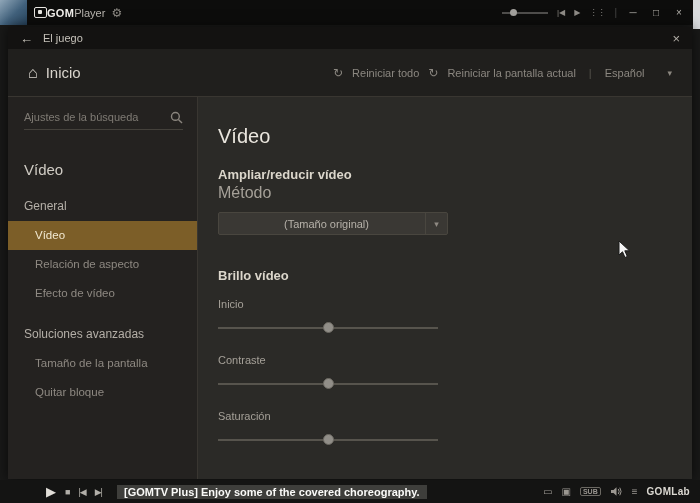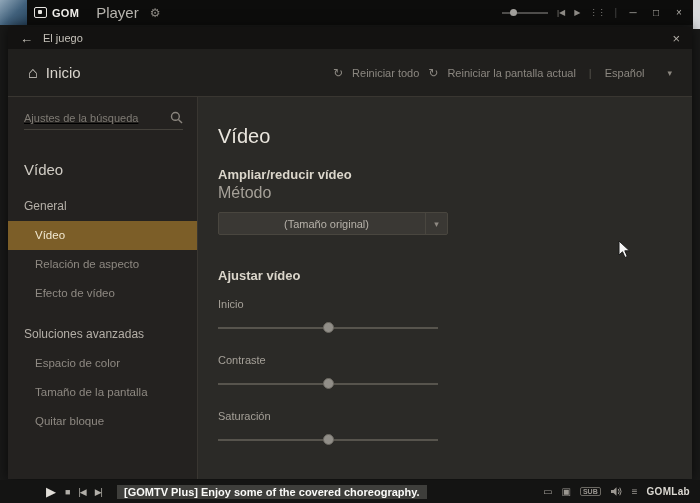--- a/index.html
+++ b/index.html
@@ -6,25 +6,25 @@
   html,body { width:700px; height:503px; }
   body { font-family:"Liberation Sans","DejaVu Sans",sans-serif; background:#161616; overflow:hidden; }
   .screen { position:relative; width:700px; height:503px; background:#191918; overflow:hidden; }
 
   
   .player-titlebar { position:absolute; left:0; top:0; width:700px; height:25px; background:#0d0d0c;
     display:flex; align-items:center; color:#cfccc6; }
   .desktop-frag-tl { position:absolute; left:0; top:0; width:27px; height:25px;
     background:linear-gradient(135deg,#8fa6b8 0%,#41617c 55%,#27435c 100%); }
   .desktop-frag-tr { position:absolute; right:0; top:0; width:7px; height:29px; background:#d9dbdd; }
-  .logo-wrap { display:flex; align-items:center; gap:5px; margin-left:34px; }
+  .logo-wrap { display:flex; align-items:center; margin-left:34px; }
   .logo-mark { width:13px; height:11px; border:1.5px solid #e8e6e1; border-radius:2px; position:relative; }
   .logo-mark::after { content:""; position:absolute; left:3px; top:2px; width:4px; height:4px; background:#e8e6e1; border-radius:1px; }
   .logo-gom { font-size:11px; font-weight:bold; color:#f2f0ec; letter-spacing:.3px; }
-  .logo-player { font-size:15px; color:#b9b6b0;margin-left:12px; }
+  .logo-player { font-size:11px; color:#b9b6b0; }
   .tb-gear { font-size:12px; color:#8e8b85; margin-left:6px; }
   .tb-right { position:absolute; right:14px; top:0; height:25px; display:flex; align-items:center; gap:9px; }
   .mini-seek { width:46px; height:2px; background:#4f4e4c; position:relative; }
   .mini-seek::after { content:""; position:absolute; left:8px; top:-3px; width:7px; height:7px; border-radius:50%; background:#a3a19d; }
   .tb-ico { font-size:8px; color:#8e8b86; }
   .tb-sep { color:#4a4947; font-size:10px; }
   .win-btn { font-size:10px; color:#b3b0aa; width:14px; text-align:center; }
 
   
   .dialog { position:absolute; left:8px; top:27px; width:684px; height:452px; background:#2b2a27;
@@ -39,22 +39,22 @@
   .hdr-title { font-size:15px; color:#d8d4cc; }
   .hdr-right { margin-left:auto; display:flex; align-items:center; gap:9px; font-size:11px; color:#8b8780; }
   .reset-ico { font-size:12px; color:#8b8780; }
   .hdr-sep { color:#55524c; margin:0 4px; }
   .lang-chevron { font-size:9px; color:#8b8780; margin-left:14px; }
 
   .dlg-body { flex:1; display:flex; min-height:0; }
 
   
   .sidebar { width:190px; background:#242220; border-right:1px solid #393631; flex:0 0 auto; }
-  .search-row { margin:14px 14px 0 16px; height:19px; display:flex; align-items:flex-end;
-    border-bottom:1px solid #44413b; padding-bottom:5px;text-decoration:underline; }
+  .search-row { margin:14px 14px 0 16px; height:19px; display:flex; align-items:flex-start;
+    border-bottom:1px solid #44413b; padding-bottom:5px; }
   .search-input { flex:1; background:transparent; border:none; outline:none; color:#948f88;
     font-size:11px; font-family:inherit; }
   .search-input::placeholder { color:#7f7b74; }
   .side-heading { margin:30px 0 0 16px; font-size:15px; color:#d0ccc4; line-height:20px; }
   .side-group { margin-top:12px; }
   .side-row { padding:8px 16px; font-size:12px; line-height:13px; color:#b4afa7; }
   .side-item { padding:8px 16px 8px 27px; font-size:11.5px; line-height:13px; color:#8e8982; cursor:default; }
   .side-item.selected { background:#7c5e28; color:#f2e9d2; }
 
   
@@ -154,38 +154,37 @@
 
         <div class="side-group">
           <div class="side-row">General</div>
           <div class="side-item selected">Vídeo</div>
           <div class="side-item">Relación de aspecto</div>
           <div class="side-item">Efecto de vídeo</div>
         </div>
 
         <div class="side-group">
           <div class="side-row">Soluciones avanzadas</div>
-          <div class="side-item">Espacio de color</div>
           <div class="side-item">Tamaño de la pantalla</div>
           <div class="side-item">Quitar bloque</div>
         </div>
       </aside>
 
       <main class="content">
         <h1 class="content-title">Vídeo</h1>
 
         <div class="section-h">Ampliar/reducir vídeo</div>
 
         <div class="field-label">Método</div>
         <div class="combo">
           <span class="combo-value">(Tamaño original)</span>
           <span class="combo-btn">▾</span>
         </div>
 
-        <div class="section-h second">Ajustar vídeo</div>
+        <div class="section-h second">Brillo vídeo</div>
 
         <div class="slider-label first">Inicio</div>
         <div class="slider">
           <div class="track"></div>
           <div class="thumb" style="left: calc(50% - 5px);"></div>
         </div>
 
         <div class="slider-label">Contraste</div>
         <div class="slider">
           <div class="track"></div>

